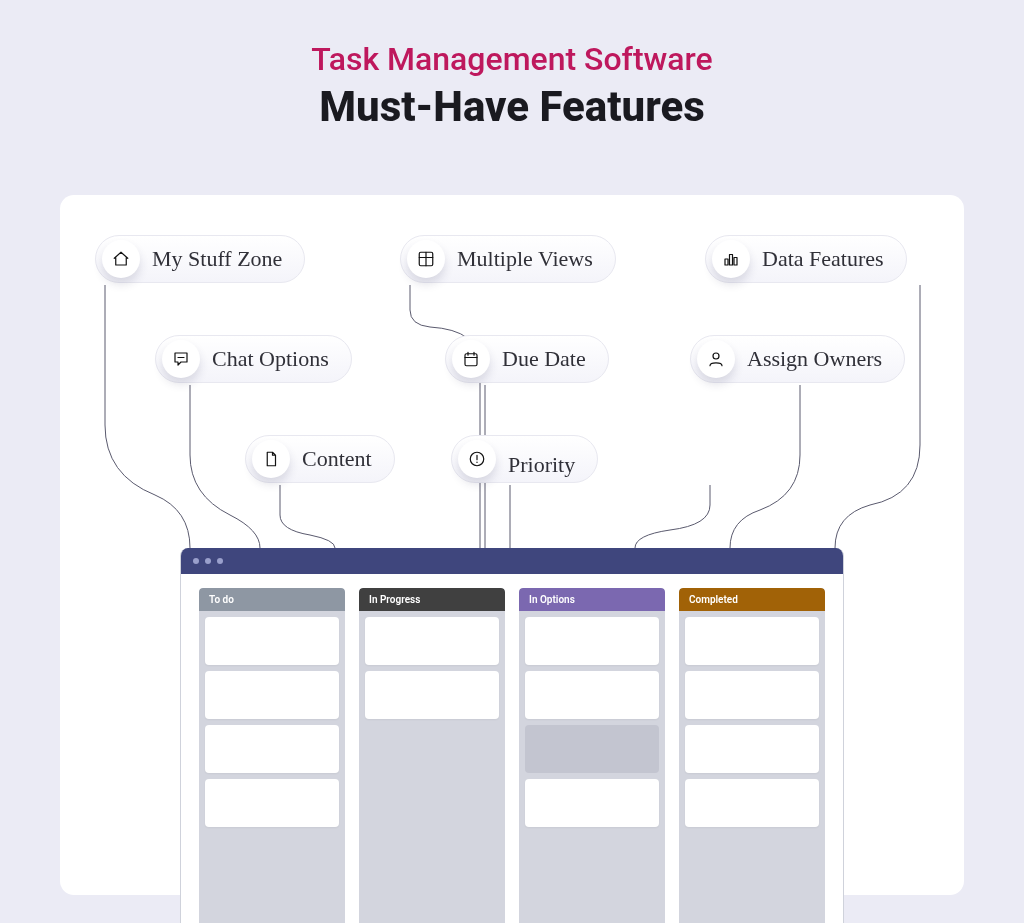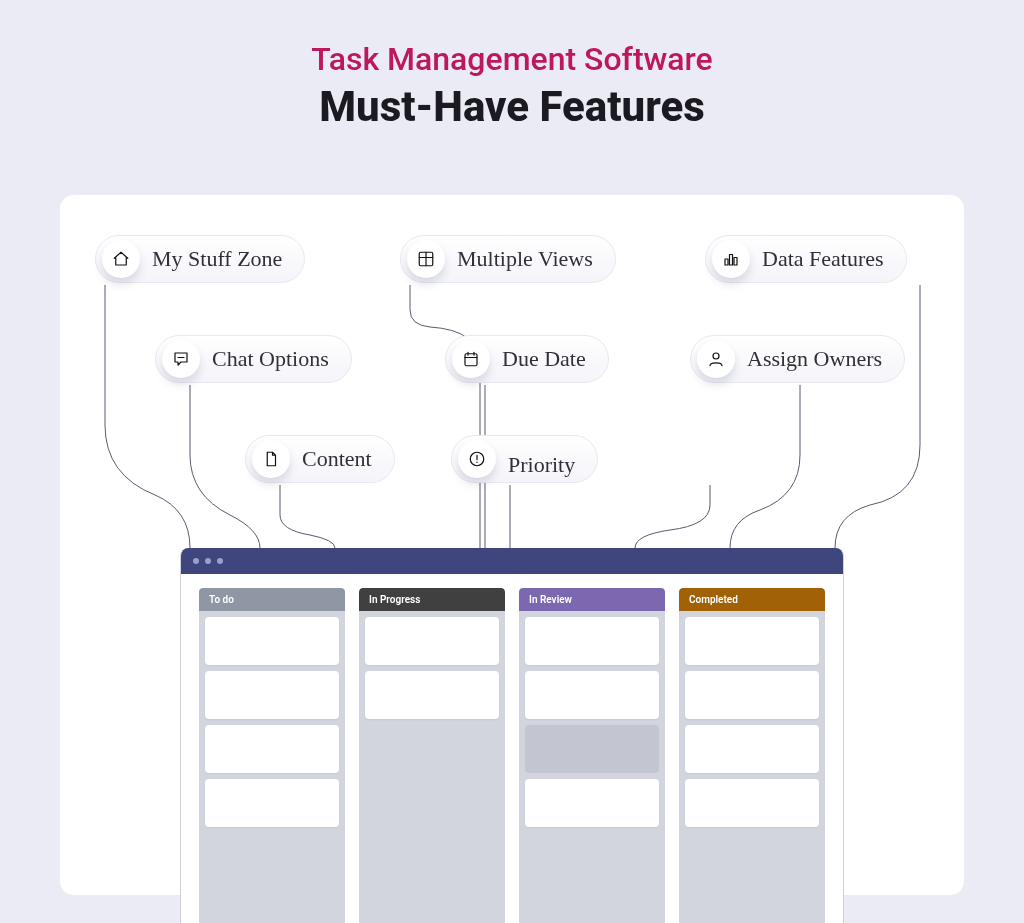--- a/index.html
+++ b/index.html
@@ -258,21 +258,21 @@
           </div>
         </div>
         <div class="col">
           <div class="col-header" style="background: #404040;">In Progress</div>
           <div class="col-body">
             <div class="card"></div>
             <div class="card"></div>
           </div>
         </div>
         <div class="col">
-          <div class="col-header" style="background: rgb(123, 104, 176);">In Review</div>
+          <div class="col-header" style="background: rgb(123, 104, 176);">In Options</div>
           <div class="col-body">
             <div class="card"></div>
             <div class="card"></div>
             <div class="card-blank"></div>
             <div class="card"></div>
           </div>
         </div>
         <div class="col">
           <div class="col-header" style="background: #a16207;">Completed</div>
           <div class="col-body">

